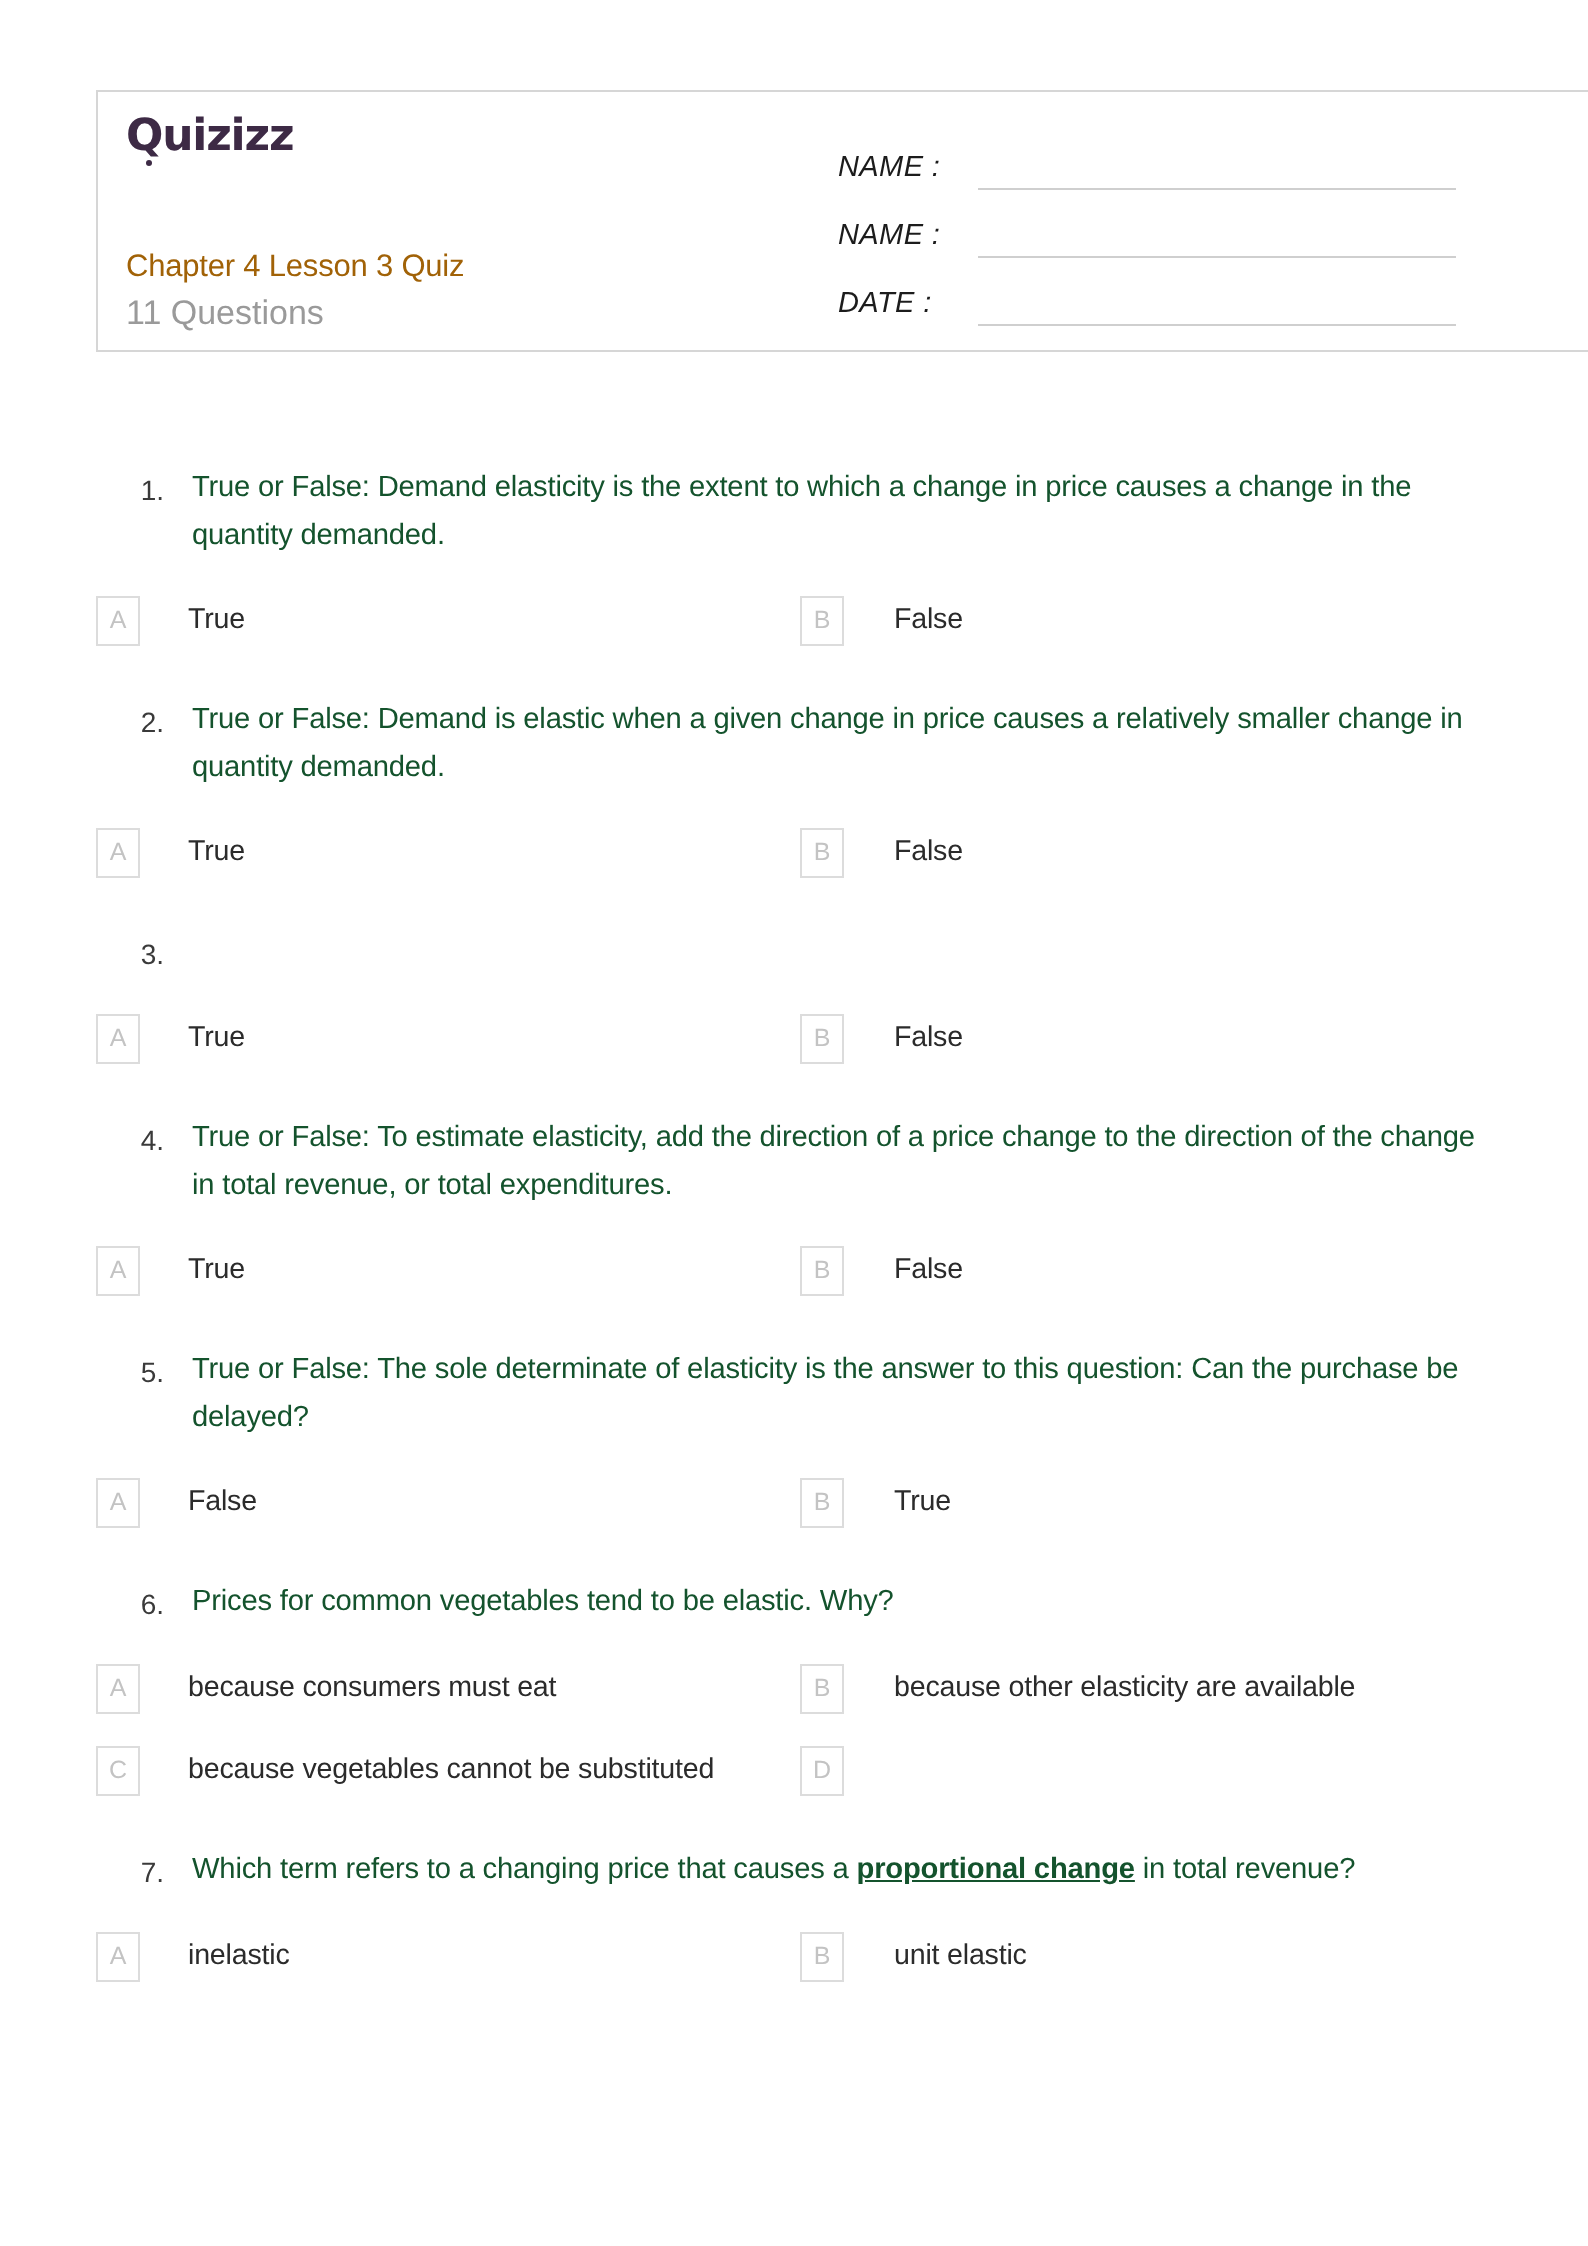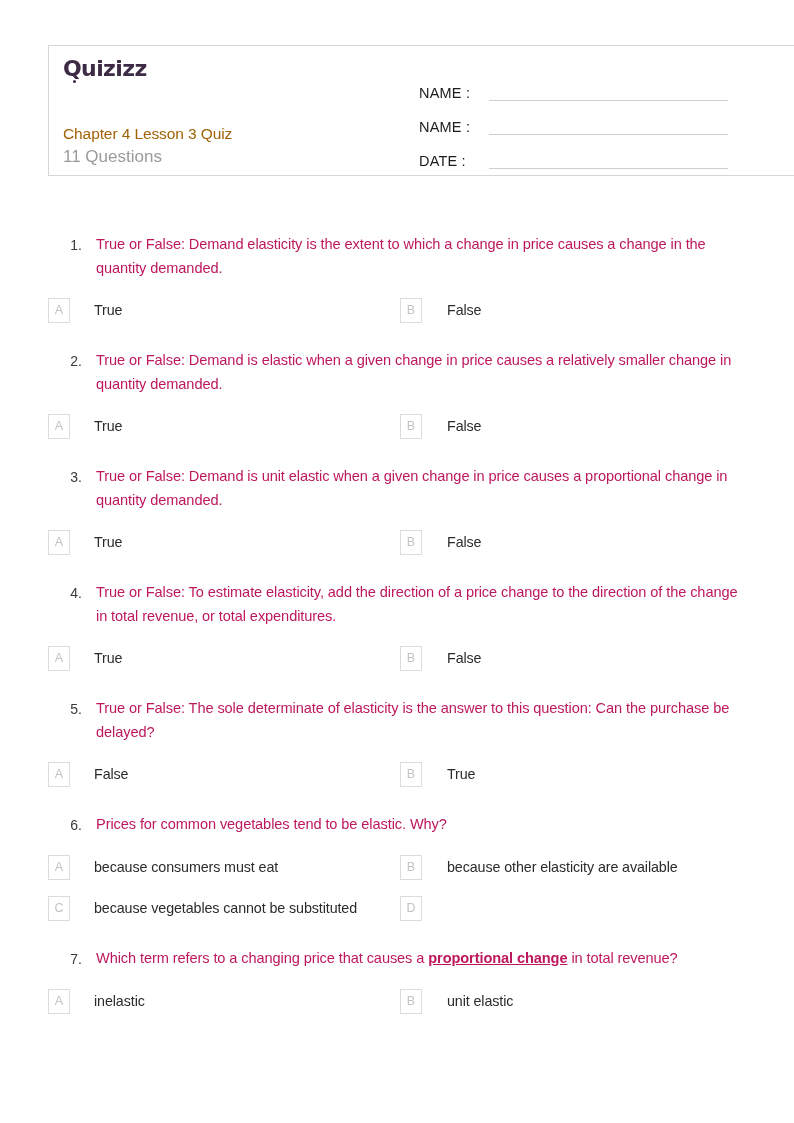--- a/index.html
+++ b/index.html
@@ -77,22 +77,23 @@
 
   
   .fields {
     position: absolute;
     left: 370px;
     top: 21px;
     width: 320px;
   }
   .field-row {
     display: flex;
-    align-items: flex-end;
+    align-items: center;
     height: 34px;
+    font-style: italic;
   }
   .field-label {
     font-size: 14.5px;
     color: #1c1c1c;
     letter-spacing: 0.2px;
     white-space: nowrap;
     width: 64px;
     flex: none;
   }
   .field-line {
@@ -126,21 +127,21 @@
     font-size: 14px;
     color: #3a3a3a;
     line-height: 24px;
     padding-top: 1px;
   }
   .q-text {
     flex: 1;
     margin-left: 14px;
     font-size: 14.6px;
     line-height: 24px;
-    color: #be185d;
+    color: #14532d;
     letter-spacing: -0.1px;
   }
   .q-text b {
     font-weight: 700;
     text-decoration: underline;
   }
 
   .options {
     margin-top: 13px;
     padding: 0 48px 0 48px;
@@ -244,21 +245,20 @@
         <div class="option col-b">
           <span class="opt-letter">B</span>
           <span class="opt-text">False</span>
         </div>
       </div>
       <div class="q-gap"></div>
     </div>
     <div class="question-block">
       <div class="question-head">
         <div class="q-num">3.</div>
-        <div class="q-text">True or False: Demand is unit elastic when a given change in price causes a proportional change in quantity demanded.</div>
       </div>
       <div class="options">
         <div class="option col-a">
           <span class="opt-letter">A</span>
           <span class="opt-text">True</span>
         </div>
         <div class="option col-b">
           <span class="opt-letter">B</span>
           <span class="opt-text">False</span>
         </div>

